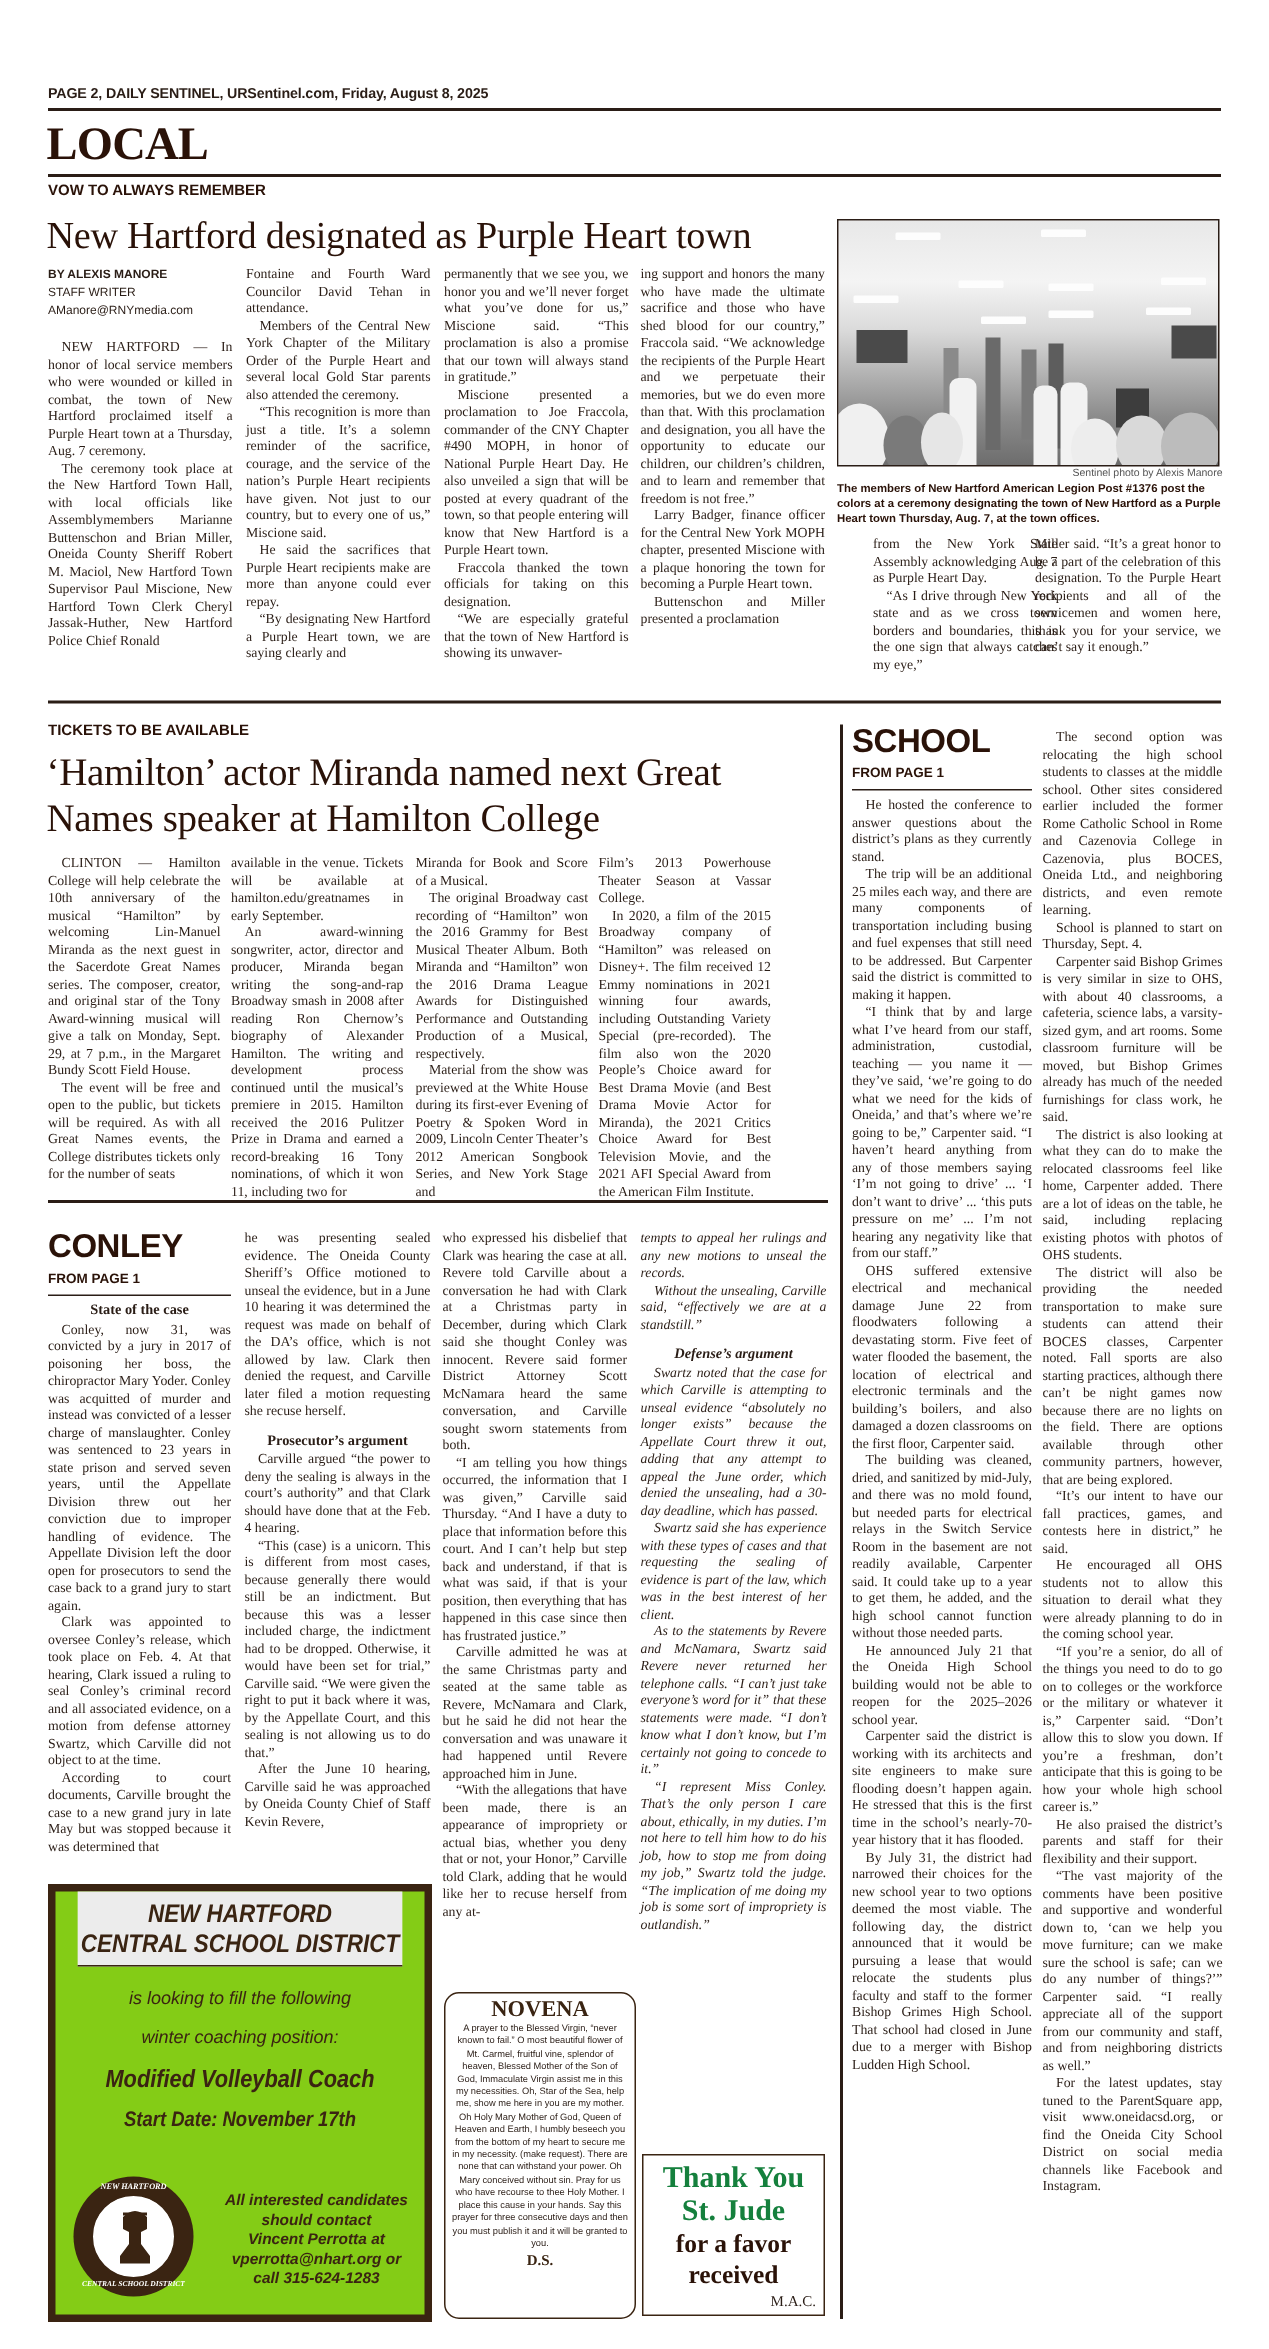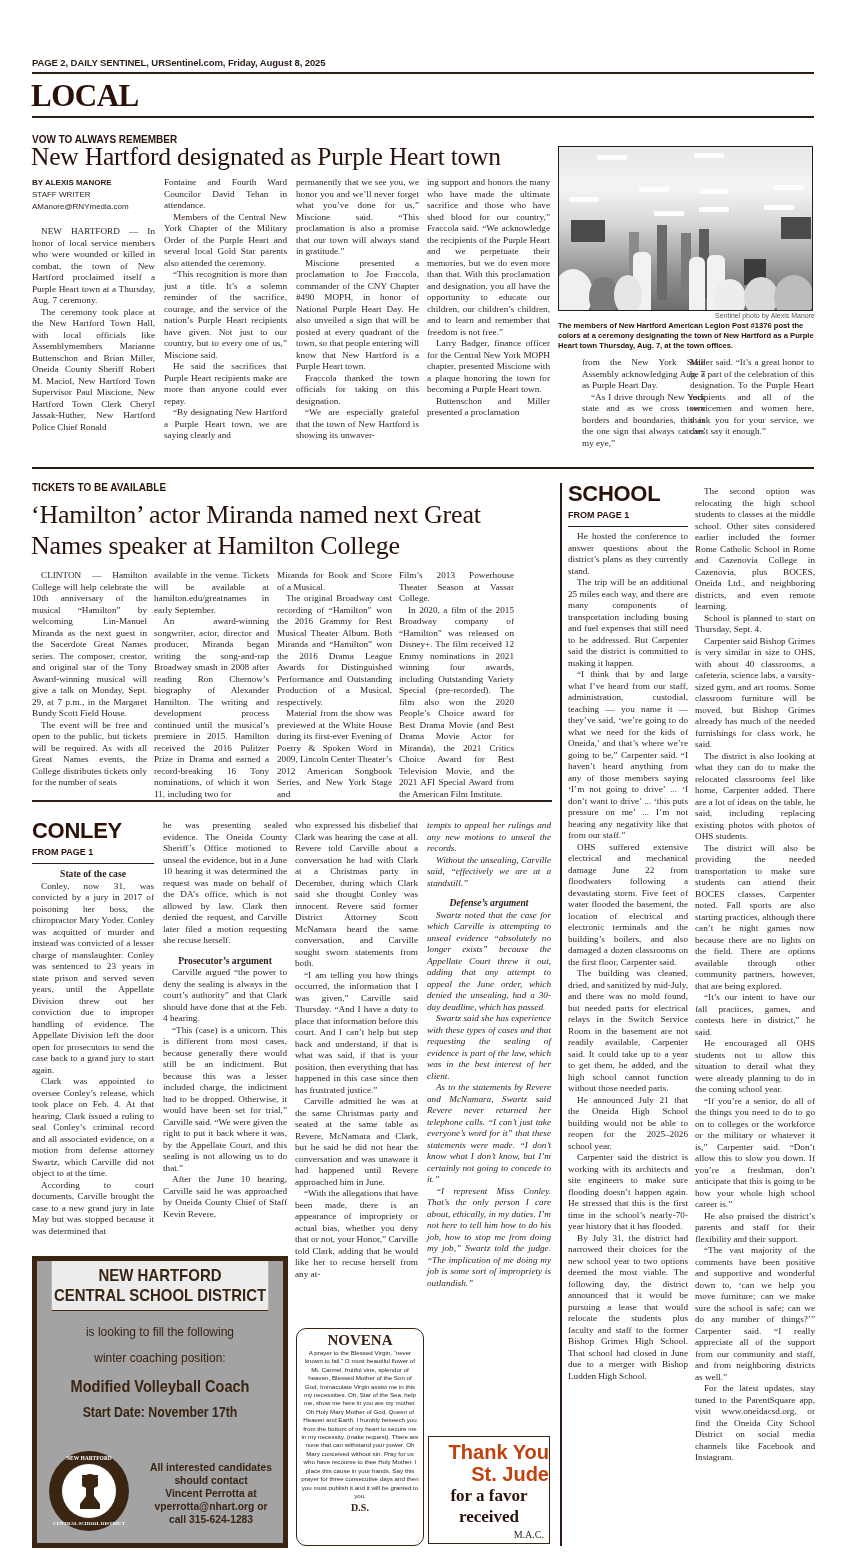--- a/index.html
+++ b/index.html
@@ -22,47 +22,47 @@
   .jumpsub { font-family: "Liberation Sans", sans-serif; font-weight: bold; font-size: 9px; color: #2a1208; }
   .photo { position: absolute; left: 558px; top: 146px; width: 255px; height: 165px; border: 1.5px solid #2a1d16; overflow: hidden; background: linear-gradient(180deg, #e8e8e8 0%, #f4f4f4 25%, #dadada 45%, #b9b9b9 60%, #8c8c8c 80%, #6d6d6d 100%); }
   .photo .light { position: absolute; width: 30px; height: 5px; background: #fdfdfd; border-radius: 1px; }
   .photo .tv { position: absolute; background: #4a4a4a; }
   .photo .figure { position: absolute; background: #f2f2f2; border-radius: 6px 6px 2px 2px; }
   .photo .flag { position: absolute; width: 10px; background: #6a6a6a; }
   .photo .crowd { position: absolute; border-radius: 50%; }
   .credit { font-family: "Liberation Sans", sans-serif; font-size: 7px; color: #555; text-align: right; }
   .cutline { font-family: "Liberation Sans", sans-serif; font-weight: bold; font-size: 7.6px; line-height: 10px; color: #2a1208; }
   .vrule { position: absolute; width: 1.5px; background: #2a1d16; }
-  .ad-nh { position: absolute; left: 32px; top: 1256px; width: 256px; height: 292px; border: 5px solid #3a2412; background: #a3a3a3; }
+  .ad-nh { position: absolute; left: 32px; top: 1256px; width: 256px; height: 292px; border: 5px solid #3a2412; background: #84cc16; font-style: italic; }
   .ad-nh .top { background: #ececec; border-bottom: 1.5px solid #3a2412; text-align: center; padding: 5px 0 4px; font-family: "Liberation Sans", sans-serif; font-weight: bold; font-size: 17px; line-height: 20px; color: #3a2412; transform: scaleX(0.88); transform-origin: center; }
   .ad-nh .line { text-align: center; font-family: "Liberation Sans", sans-serif; font-size: 12px; color: #3a2412; }
   .ad-nh .big { text-align: center; font-family: "Liberation Sans", sans-serif; font-weight: bold; font-size: 16.5px; color: #3a2412; transform: scaleX(0.88); }
   .ad-nh .mid { text-align: center; font-family: "Liberation Sans", sans-serif; font-weight: bold; font-size: 14px; color: #3a2412; transform: scaleX(0.88); }
   .ad-nh .contact { position: absolute; left: 100px; top: 200px; width: 148px; text-align: center; font-family: "Liberation Sans", sans-serif; font-weight: bold; font-size: 10.3px; line-height: 13px; color: #3a2412; }
   .seal { position: absolute; left: 12px; top: 190px; width: 80px; height: 80px; border-radius: 50%; background: #3a2412; }
   .seal .inner { position: absolute; left: 12px; top: 12px; width: 56px; height: 56px; border-radius: 50%; background: #fff; border: 1px solid #3a2412; }
   .seal .ring-text { position: absolute; width: 80px; text-align: center; font-family: "Liberation Serif", serif; font-size: 5.5px; color: #fff; font-weight: bold; }
   .novena { position: absolute; left: 296px; top: 1328px; width: 128px; height: 218px; border: 1.5px solid #3a2412; border-radius: 10px; padding: 3px 4px; text-align: center; }
   .novena .nh { font-family: "Liberation Serif", serif; font-weight: bold; font-size: 15px; color: #3a2412; }
   .novena .nb { font-family: "Liberation Sans", sans-serif; font-size: 6.2px; line-height: 8.4px; color: #2a1d16; }
   .novena .ns { font-family: "Liberation Serif", serif; font-weight: bold; font-size: 10px; color: #3a2412; margin-top: 2px; }
   .stjude { position: absolute; left: 428px; top: 1436px; width: 122px; height: 108px; border: 1.5px solid #3a2412; text-align: center; padding-top: 4px; }
-  .stjude .t1 { font-family: Liberation Sans, sans-serif; font-weight: bold; font-size: 20px; line-height: 22px; color: #c2410c; text-align: right; }
+  .stjude .t1 { font-family: Liberation Serif, serif; font-weight: bold; font-size: 20px; line-height: 22px; color: #15803d; }
   .stjude .t2 { font-family: "Liberation Serif", serif; font-weight: bold; font-size: 17px; line-height: 21px; color: #2a1208; }
   .stjude .sig { position: absolute; right: 5px; bottom: 3px; font-family: Liberation Serif, serif; font-size: 10px; color: #2a1d16; }
 </style>
 </head>
 <body>
 
 <div class="abs folio">PAGE 2, DAILY SENTINEL, URSentinel.com, Friday, August 8, 2025</div>
 <div class="rule" style="left:32px; top:72px; width:782px;"></div>
 <div class="abs section-title">LOCAL</div>
 <div class="rule" style="left:32px; top:116px; width:782px;"></div>
 
-<div class="abs kicker" style="left:32px; top:134px;">VOW TO ALWAYS REMEMBER</div>
+<div class="abs kicker" style="left:32px; top:122px;">VOW TO ALWAYS REMEMBER</div>
 <div class="abs headline" style="left:31px; top:142px; width:530px; white-space:nowrap;">New Hartford designated as Purple Heart town</div>
 
 <div class="abs byline" style="left:32px; top:177px; width:125px;">
   <div><b>BY ALEXIS MANORE</b></div>
   <div>STAFF WRITER</div>
   <div>AManore@RNYmedia.com</div>
 </div>
 
 <div class="col" style="left:32px; top:226px; width:123px;">
   <p>NEW HARTFORD — In honor of local service members who were wounded or killed in combat, the town of New Hartford proclaimed itself a Purple Heart town at a Thursday, Aug. 7 ceremony.</p>

